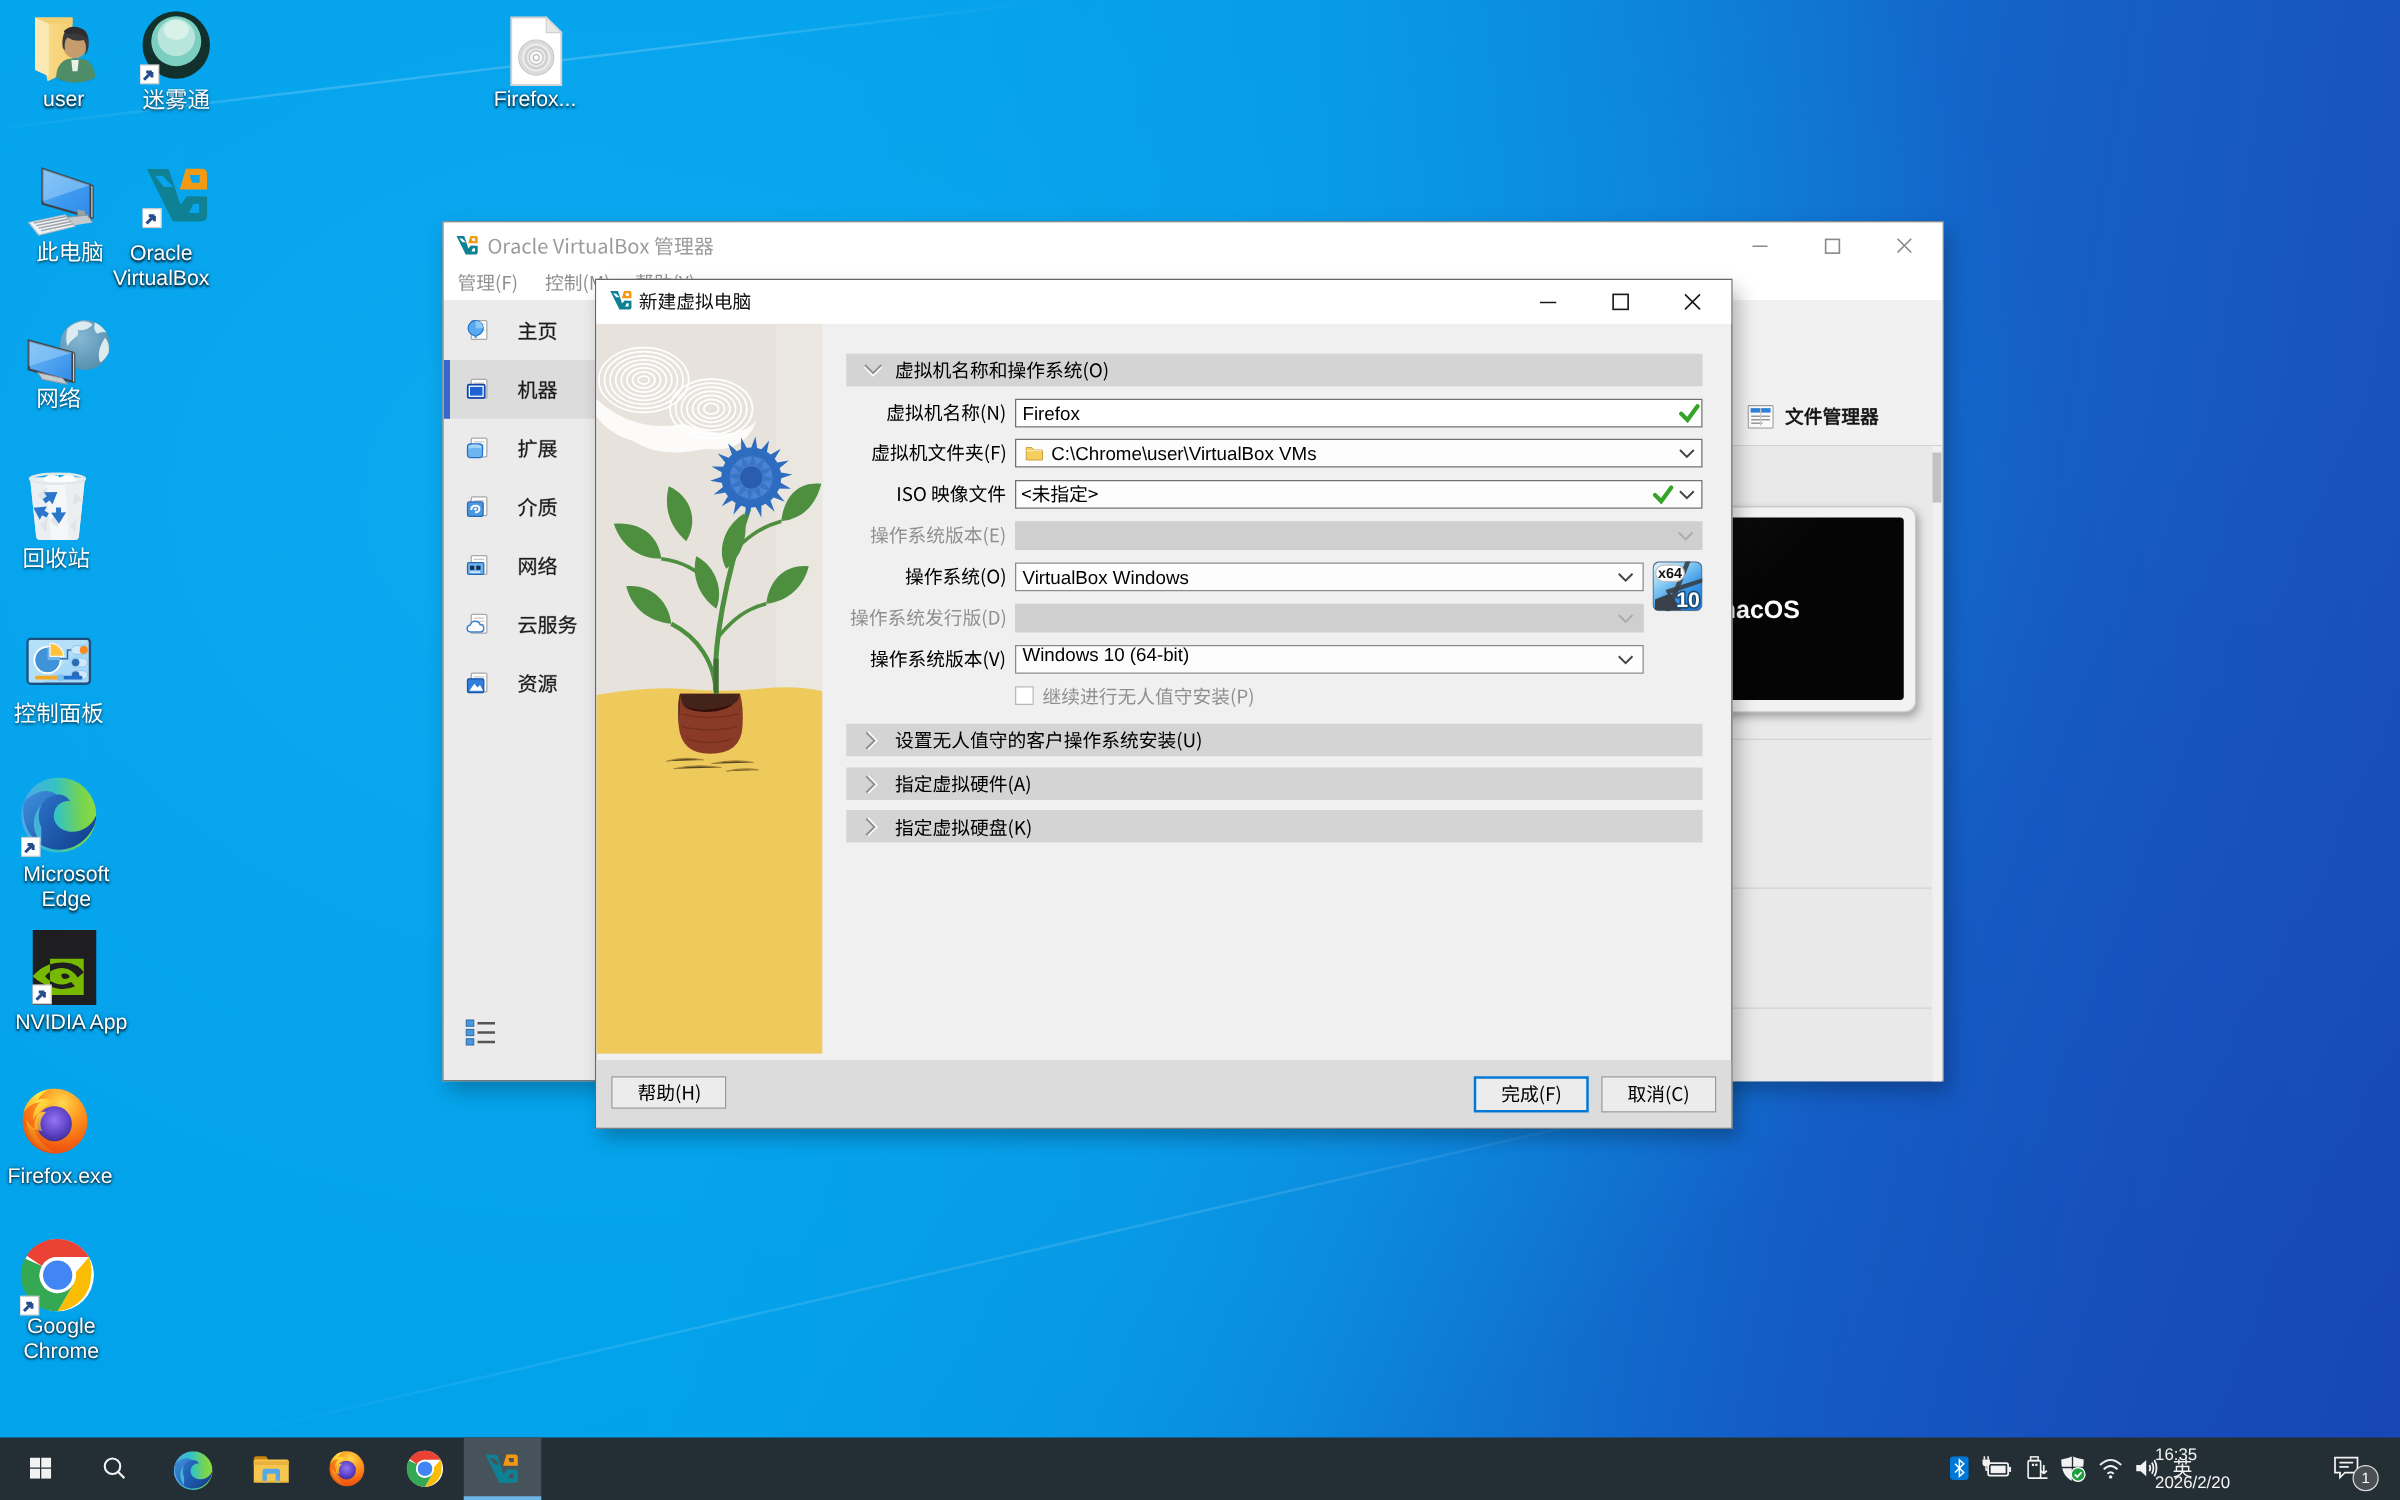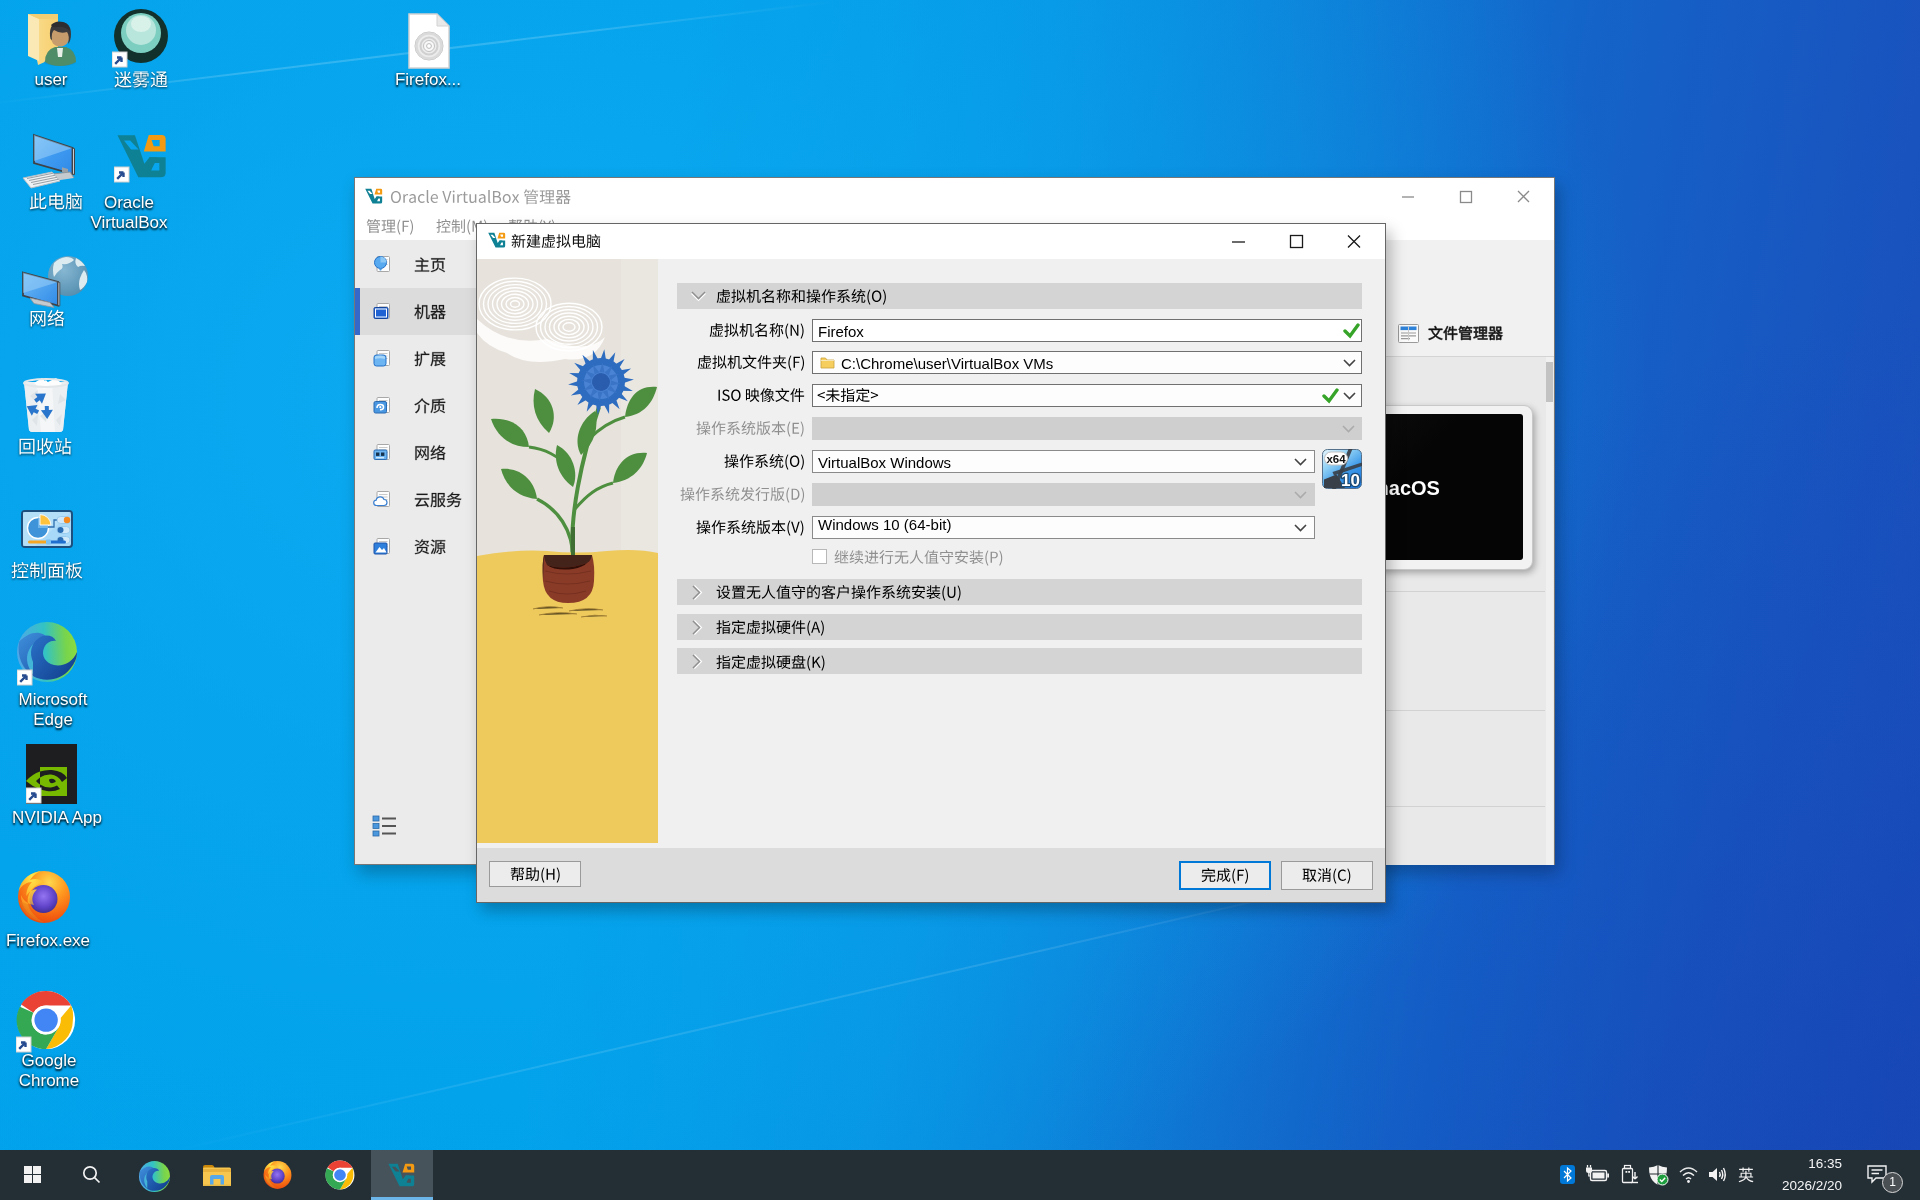--- a/index.html
+++ b/index.html
@@ -1091,18 +1091,18 @@
 <path d="M12.5 7 Q14 9.5 12.5 12"></path>
         <path d="M14.5 5 Q17 9.5 14.5 14"></path>
         <path d="M16.5 3 Q20 9.5 16.5 16"></path>
 </g>
     </svg>
     <svg style="position:absolute;left:1738.0px;top:1162.5px;overflow:visible;" width="16.0" height="24.0">
       <g fill="#f2f2f2" transform="translate(0,17.84) scale(0.01600)">
         <use href="#u82f1" x="0"></use>
       </g>
     </svg>
-    <div class="abs" style="left:1770px;top:1153px;width:72px;text-align:right;color:#f5f5f5;font-size:13.5px;line-height:22px">16:35<br>2026/2/20</div>
+    <div class="abs" style="left:1724px;top:1153px;width:72px;text-align:left;color:#f5f5f5;font-size:13.5px;line-height:22px">16:35<br>2026/2/20</div>
     <svg class="abs" style="left:1866px;top:1164px" width="24" height="23" viewBox="0 0 24 23">
 <path d="M2 2 L20 2 L20 14 L10 14 L6 18 L6 14 L2 14 Z" stroke="#f2f2f2" stroke-width="1.4" fill="none"></path>
 <path d="M5.5 6 L16.5 6 M5.5 9.5 L13 9.5" stroke="#f2f2f2" stroke-width="1.4"></path>
     </svg>
     <div class="abs" style="left:1882px;top:1172px;width:21px;height:21px;border-radius:50%;background:#4a4f54;border:1.5px solid #d9d9d9;color:#fff;font-size:12px;text-align:center;line-height:18px">1</div>
   </div>
 </body></html>

